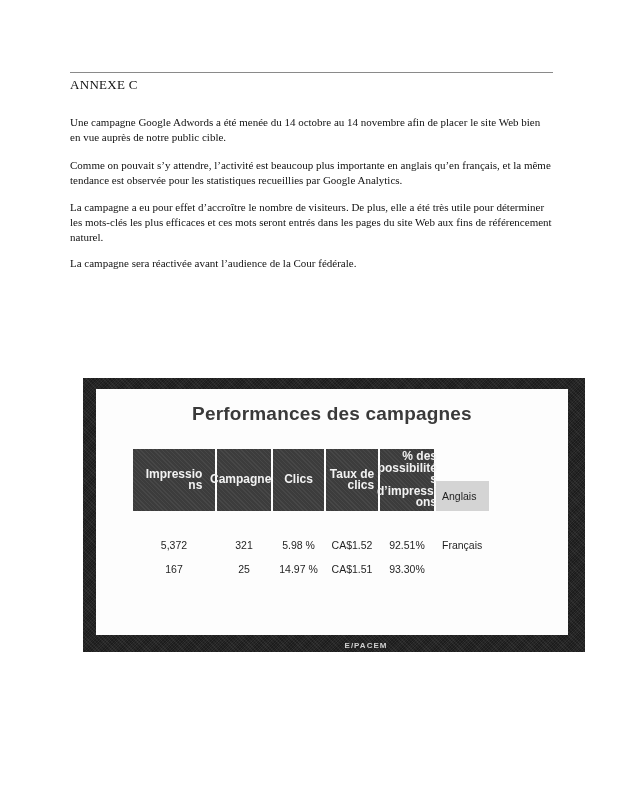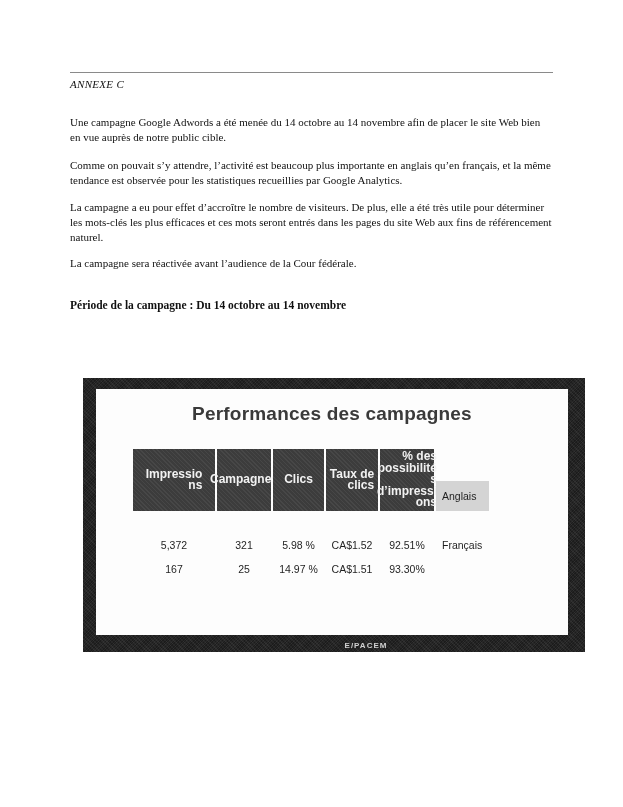--- a/index.html
+++ b/index.html
@@ -12,21 +12,21 @@
     overflow:hidden;
   }
   .rule{
     position:absolute;left:70px;top:72px;width:483px;height:0;
     border-top:1.5px solid #8a8a8a;
   }
   .text-flow{
     position:absolute;left:70px;top:76px;width:482px;
   }
   .annexe{
-    font-size:11px;line-height:17px;letter-spacing:0.3px;font-style:italic;
+    font-size:13px;line-height:17px;letter-spacing:0.3px;
   }
   .subtitle{
     margin-top:9px;font-size:11.5px;line-height:15px;font-weight:bold;
   }
   .text-flow p{
     margin:0;font-size:11px;line-height:15px;
   }
   .p1{margin-top:22px !important;}
   .p2{margin-top:13px !important;}
   .p3{margin-top:12px !important;}
@@ -98,21 +98,20 @@
 
   <div class="rule"></div>
 
   <div class="text-flow">
     <div class="annexe">ANNEXE C</div>
     <p class="p1">Une campagne Google Adwords a été menée du 14 octobre au 14 novembre afin de placer le site Web bien en vue auprès de notre public cible.</p>
     <p class="p2">Comme on pouvait s’y attendre, l’activité est beaucoup plus importante en anglais qu’en français, et la même tendance est observée pour les statistiques recueillies par Google Analytics.</p>
     <p class="p3">La campagne a eu pour effet d’accroître le nombre de visiteurs. De plus, elle a été très utile pour déterminer les mots-clés les plus efficaces et ces mots seront entrés dans les pages du site Web aux fins de référencement naturel.</p>
     <p class="p4">La campagne sera réactivée avant l’audience de la Cour fédérale.</p>
     <div class="report-heading">
-      <div>Période de la campagne : Du 14 octobre au 14 novembre</div>
     </div>
   </div>
 
   <div class="monitor">
     <div class="screen">
       <div class="screen-title">Performances des campagnes</div>
 
       <div class="perf-table">
         <div class="th">Impressio
 ns</div>

